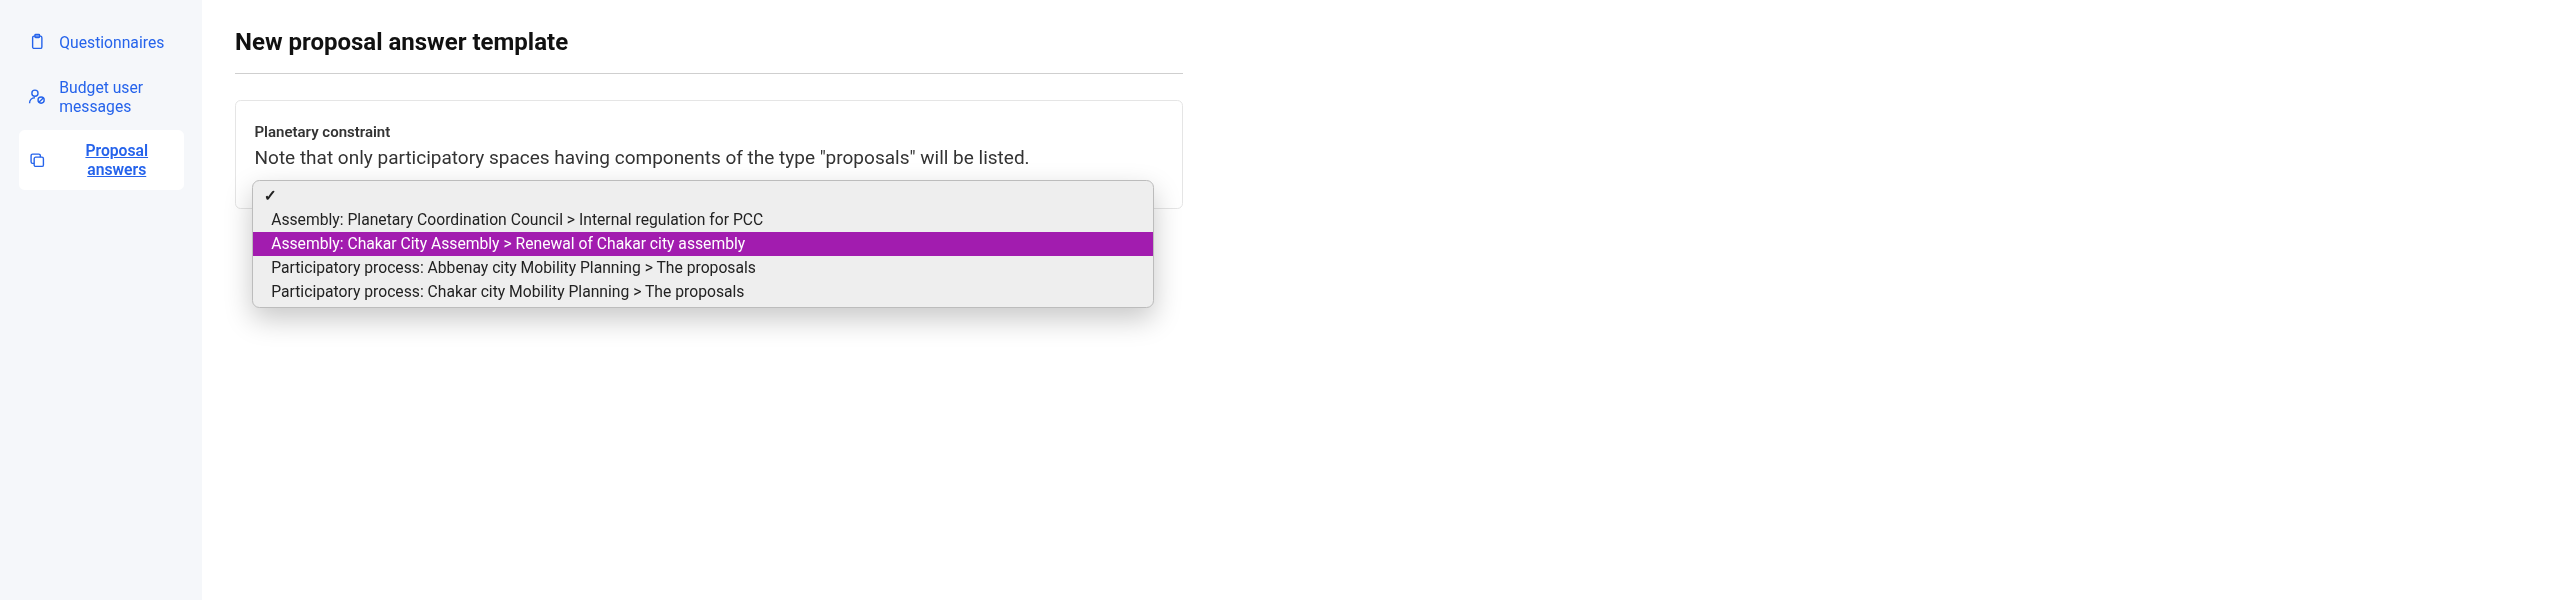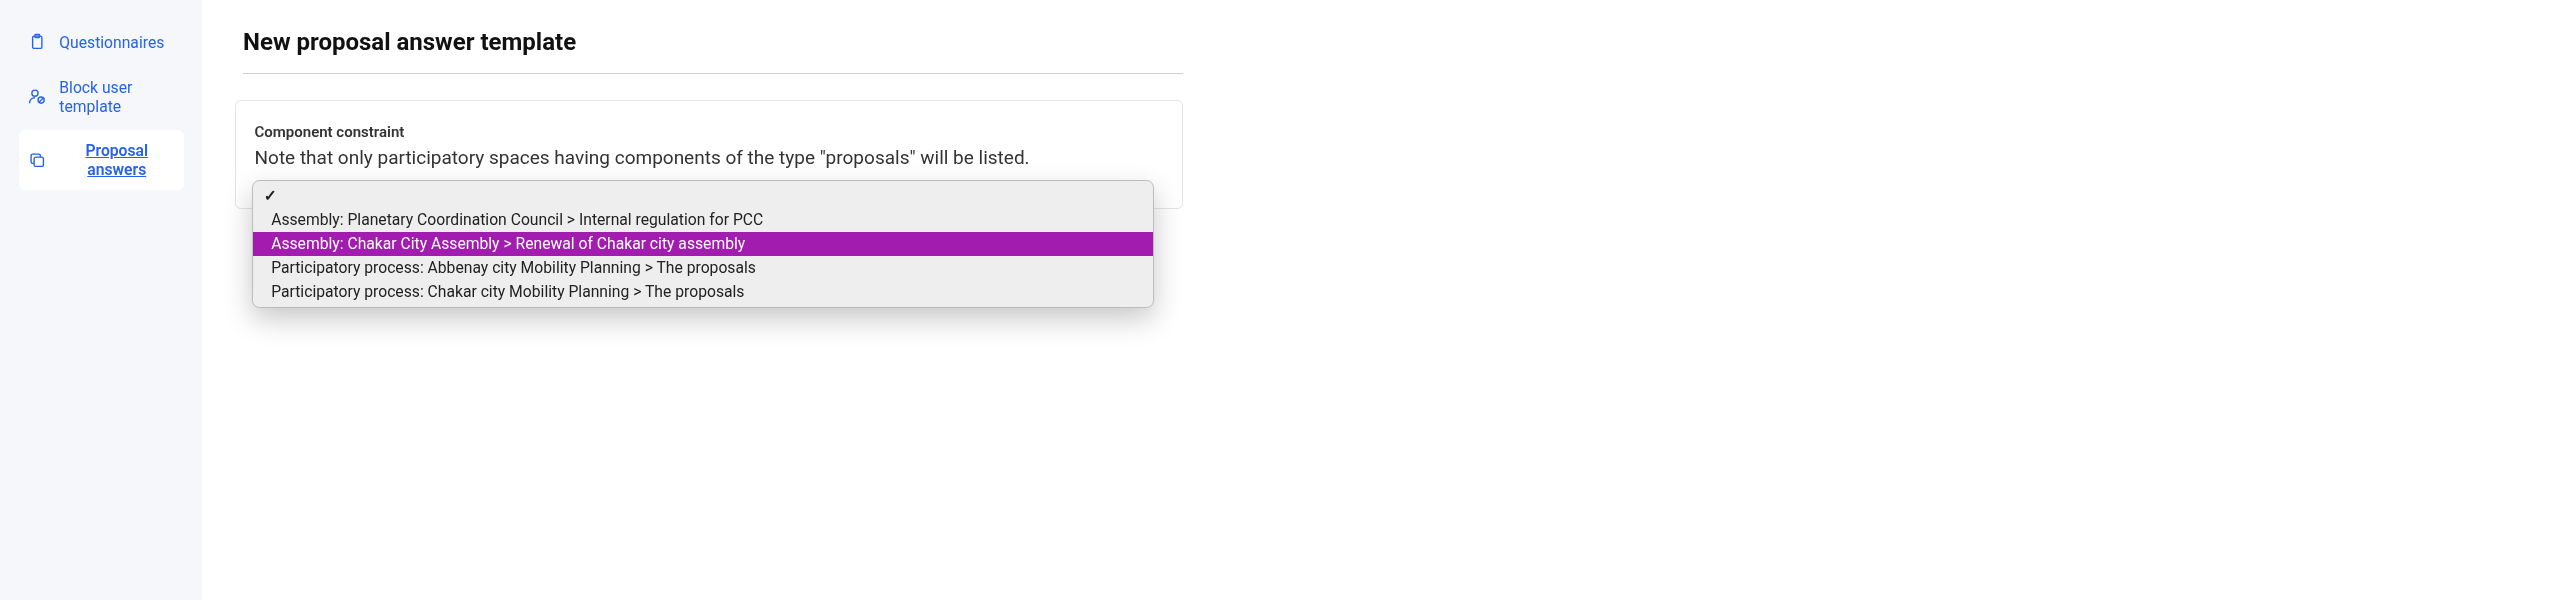--- a/index.html
+++ b/index.html
@@ -54,21 +54,20 @@
       padding: 28px 33px 33px 33px;
       position: relative;
     }
     .page-title {
       font-size: 24px;
       font-weight: 700;
       color: #111;
       padding-bottom: 16.7px;
       border-bottom: 0.9px solid #cfcfcf;
       margin-bottom: 26px;
-      margin-left: 8px;
     }
     .card {
       border: 0.9px solid #e5e5e5;
       border-radius: 5.6px;
       padding: 22px 18.5px 33px 18.5px;
     }
     .field-label {
       font-size: 15px;
       font-weight: 600;
       color: #333;
@@ -137,39 +136,39 @@
     </div>
     <div class="sidebar-item">
       <span class="sidebar-icon">
         <svg viewBox="0 0 24 24" fill="none" stroke="currentColor" stroke-width="1.8">
           <circle cx="9" cy="8" r="4"></circle>
           <path d="M2 21c0-4 3-7 7-7"></path>
           <circle cx="17" cy="17" r="4"></circle>
           <line x1="14.2" y1="19.8" x2="19.8" y2="14.2"></line>
         </svg>
       </span>
-      <span>Block user template</span>
+      <span>Budget user messages</span>
     </div>
     <div class="sidebar-item active">
       <span class="sidebar-icon">
         <svg viewBox="0 0 24 24" fill="none" stroke="currentColor" stroke-width="1.8">
           <rect x="8" y="8" width="12" height="12" rx="2"></rect>
           <path d="M16 8V6a2 2 0 0 0-2-2H6a2 2 0 0 0-2 2v8a2 2 0 0 0 2 2h2"></path>
         </svg>
       </span>
       <span>Proposal answers</span>
     </div>
   </nav>
 
   <main class="main">
     <div class="card-wrap">
       <h1 class="page-title">New proposal answer template</h1>
 
       <div class="card">
-        <div class="field-label">Component constraint</div>
+        <div class="field-label">Planetary constraint</div>
         <div class="field-note">Note that only participatory spaces having components of the type "proposals" will be listed.</div>
       </div>
 
       <div class="dropdown">
         <div class="dropdown-option empty">
           <span class="check">✓</span>
           <span></span>
         </div>
         <div class="dropdown-option">
           <span>Assembly: Planetary Coordination Council &gt; Internal regulation for PCC</span>

